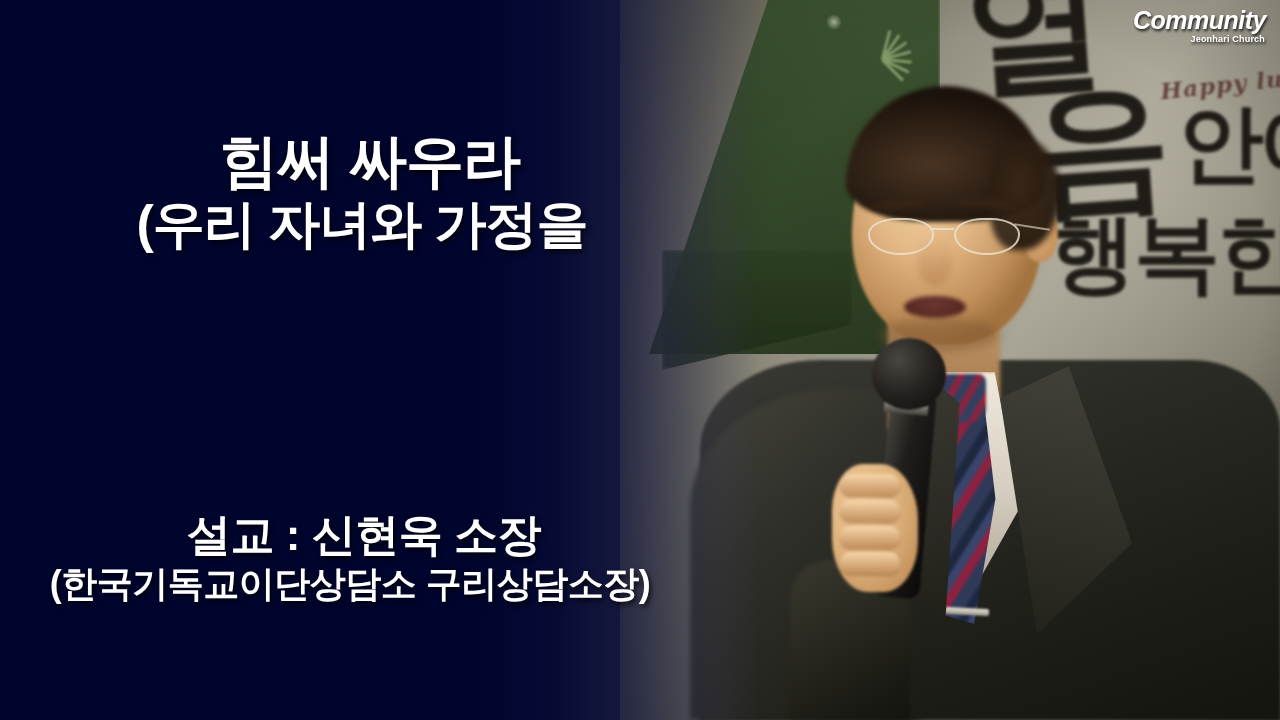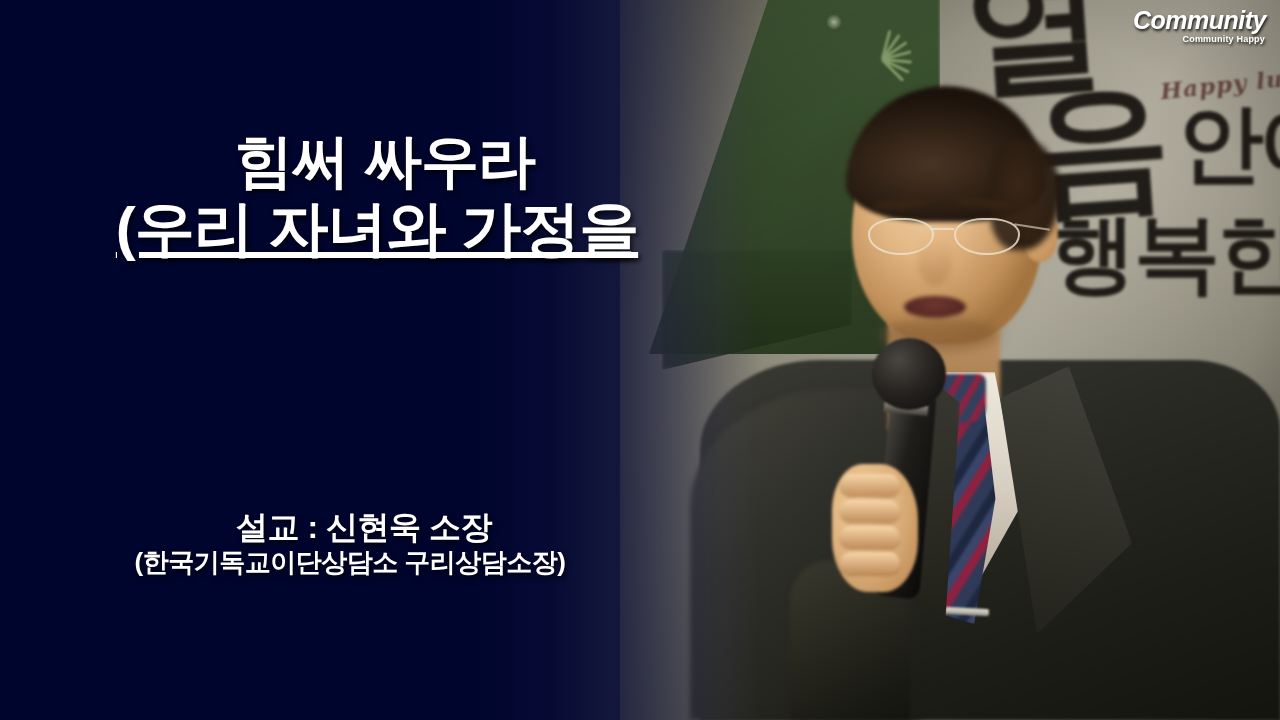--- a/index.html
+++ b/index.html
@@ -396,59 +396,58 @@
   .navy-flat {
     position: absolute;
     left: 0; top: 0;
     width: 470px; height: 720px;
     background: #00052e;
   }
 
   
   .title-block {
     position: absolute;
-    left: 15px; top: 128px;
+    left: 0; top: 128px;
     width: 700px;
     text-align: center;
     color: #ffffff;
     text-shadow: 2px 3px 5px rgba(0,0,0,0.75);
     font-weight: 700;
     letter-spacing: -1px;
   }
   .title-line-1 {
     font-size: 58px;
     line-height: 1.14;
     padding-left: 40px;
   }
   .title-line-2,
   .title-line-3 {
-    font-size: 60px;
+    font-size: 52px;
     line-height: 1.16;
-    text-decoration: underline;
   }
   .title-line-2 { padding-left: 24px; }
   .title-line-3 { padding-left: 0px; }
 
   .speaker-block {
     position: absolute;
     left: 0; top: 508px;
     width: 700px;
     text-align: center;
     color: #ffffff;
     text-shadow: 2px 3px 5px rgba(0,0,0,0.75);
     font-weight: 700;
     letter-spacing: -0.5px;
   }
   .speaker-line-1 {
-    font-size: 32px;
+    font-size: 44px;
     line-height: 1.22;
     padding-left: 28px;
   }
   .speaker-line-2 {
-    font-size: 26px;
+    font-size: 36px;
     line-height: 1.22;
   }
 
   
   .logo {
     position: absolute;
     right: 14px;
     top: 8px;
     text-align: right;
     color: #ffffff;
@@ -550,16 +549,16 @@
     <div class="title-line-2">(우리 자녀와 가정을</div>
   </div>
 
   <div class="speaker-block">
     <div class="speaker-line-1">설교 : 신현욱 소장</div>
     <div class="speaker-line-2">(한국기독교이단상담소 구리상담소장)</div>
   </div>
 
   <div class="logo">
     <div class="logo-main">Community</div>
-    <div class="logo-sub">Community Happy</div>
+    <div class="logo-sub">Jeonhari Church</div>
   </div>
 
 </div>
 
 </body></html>

